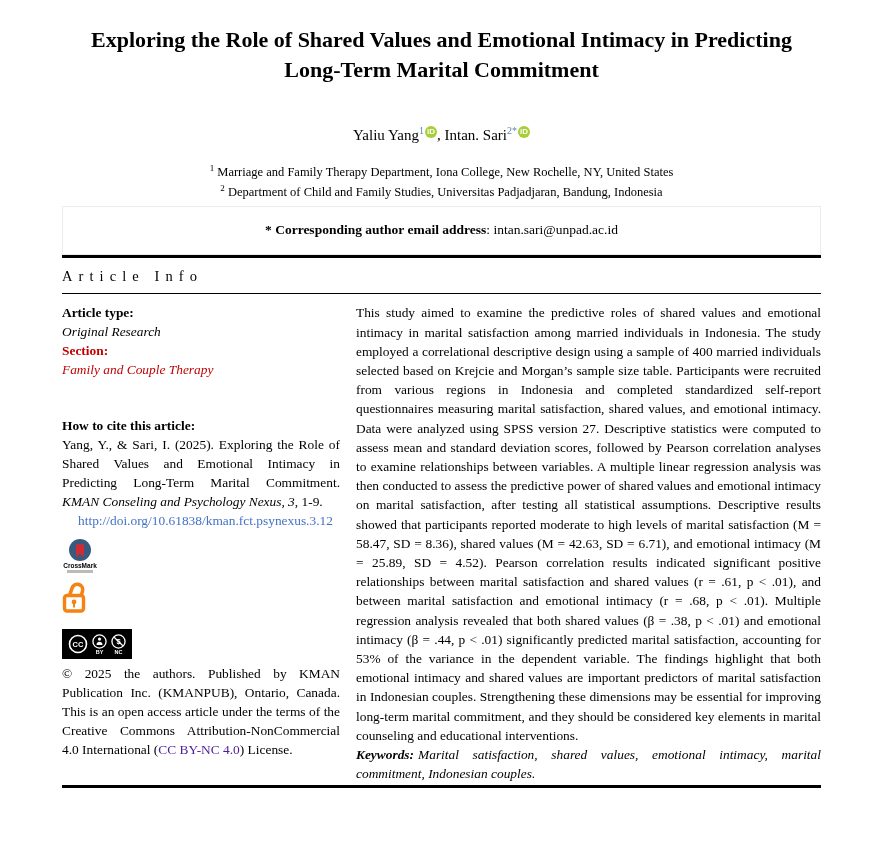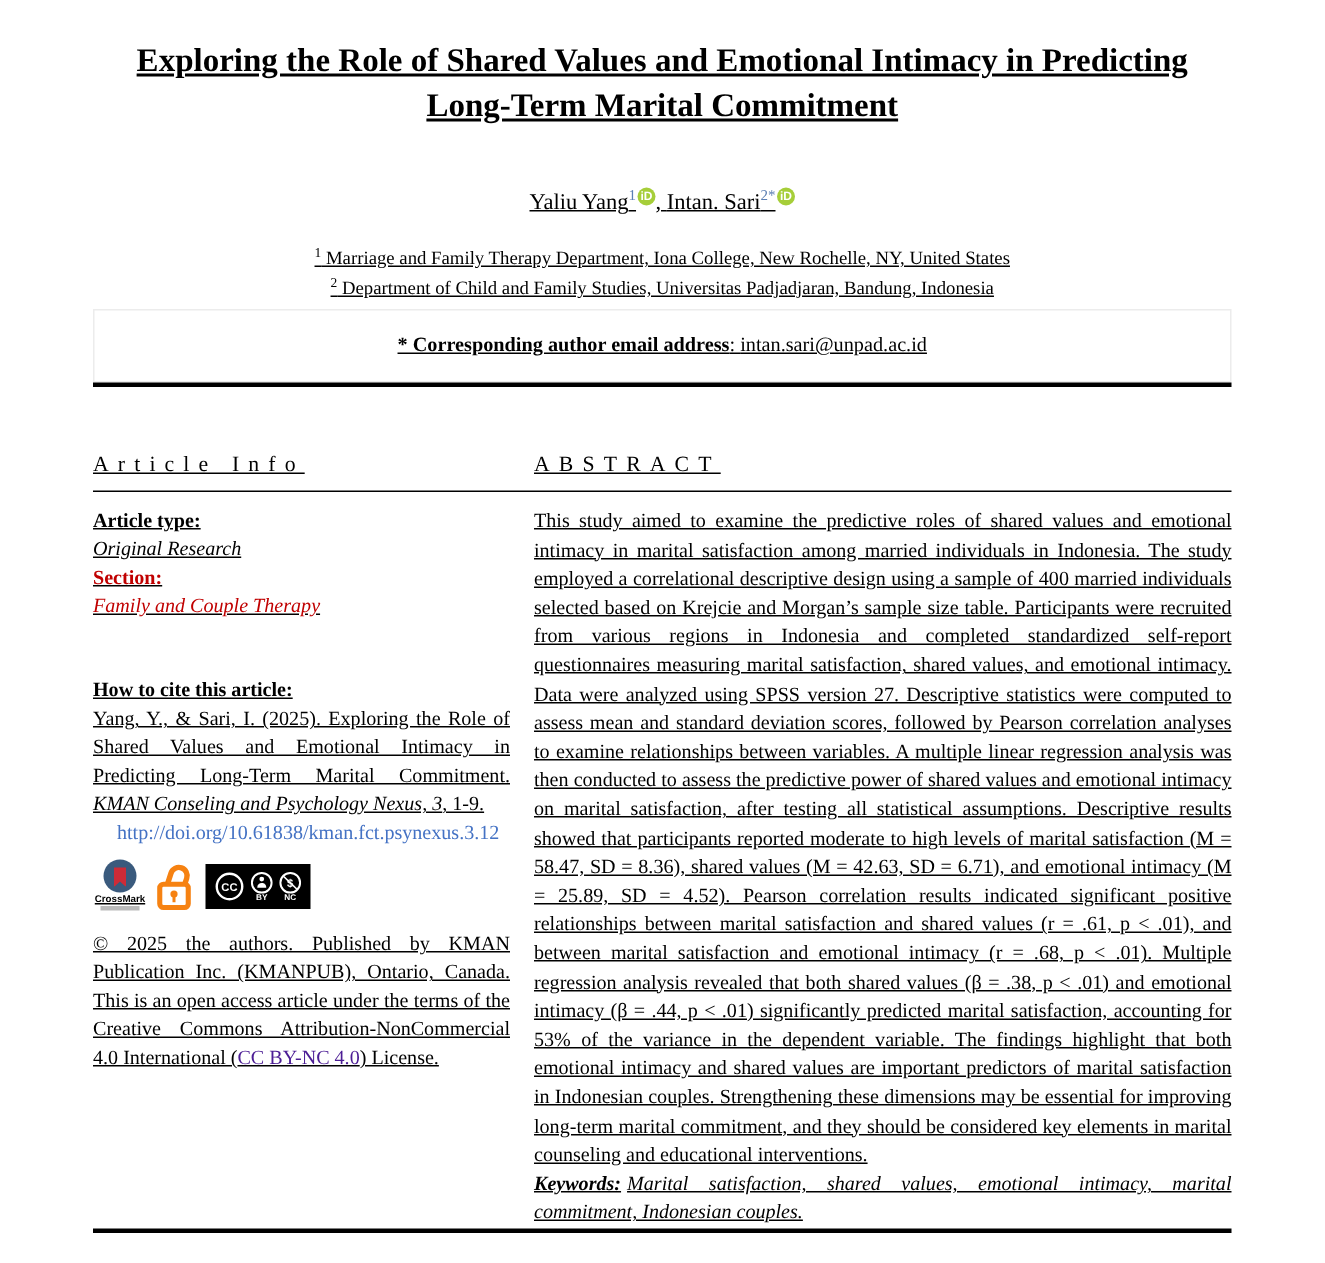--- a/index.html
+++ b/index.html
@@ -5,21 +5,20 @@
   * { box-sizing: border-box; }
   html, body { margin: 0; padding: 0; background: #fff; }
   .page {
     width: 883px; height: 842px;
     padding: 0 62px;
     font-family: "Liberation Serif", serif;
     color: #000;
     overflow: hidden;
     position: relative;
     background: #fff;
-    text-decoration: underline;
   }
   
   .title {
     font-weight: bold; font-size: 22px; line-height: 30px;
     text-align: center; margin: 25px auto 0; max-width: 720px;
   }
   .byline { text-align: center; font-size: 15px; margin-top: 40px; }
   .auth-sup { color: #5B7FB4; font-size: 10px; vertical-align: super; }
   .orcid {
     display: inline-block; width: 12px; height: 12px; border-radius: 50%;
@@ -32,33 +31,33 @@
   .corr-box {
     margin-top: 6px; border: 1px solid #ececec; background: #fff;
     text-align: center; font-size: 13.5px; padding: 15px 0 16px;
   }
   .corr-label { font-weight: bold; }
   
   .rule-thick { border: none; border-top: 3px solid #000; margin: 0; }
   .rule-thin  { border: none; border-top: 1.5px solid #000; margin: 0; grid-column: 1 / -1; }
   
   .columns { display: grid; grid-template-columns: 278px 1fr; column-gap: 16px; }
-  .col-head { font-size: 14.5px; letter-spacing: 0.42em; padding: 20px 0 8px; white-space: nowrap; margin-top: 24px; }
+  .col-head { font-size: 14.5px; letter-spacing: 0.42em; padding: 10px 0 8px; white-space: nowrap; }
   .left  { font-size: 13.4px; line-height: 19px; padding-top: 9px; }
   .right { font-size: 13.4px; line-height: 19.2px; padding-top: 9px; }
   .label { font-weight: bold; }
   .italic { font-style: italic; }
   .red { color: #C00000; }
   .cite-block { margin-top: 37px; }
   .cite-text { text-align: justify; }
   .doi-link { color: #4472C4; word-break: break-all; text-decoration: none; display: inline-block; margin-left: 16px; }
   .copyright { text-align: justify; margin-top: 5px; }
   .cc-link { color: #4c1d95; text-decoration: none; }
   
-  .logos { display: flex; align-items: flex-start; gap: 6px; margin-top: 9px; }
+  .logos { display: flex; align-items: flex-start; gap: 6px; margin-top: 9px; flex-direction: column; }
   .cm { width: 36px; text-align: center; line-height: normal; }
   .cm-circle { width: 22px; height: 22px; border-radius: 50%; background: #3A5A7D; margin: 0 auto; position: relative; }
   .cm-bookmark { position: absolute; left: 7px; top: 5px; width: 8px; height: 13px; background: #CE2B37;
                  clip-path: polygon(0 0, 100% 0, 100% 100%, 50% 72%, 0 100%); }
   .cm-label { font-size: 6.5px; font-family: "Liberation Sans", sans-serif; font-weight: bold; margin-top: 1px; }
   .cm-sub { height: 3px; width: 26px; margin: 1px auto 0; background: #bbb; }
   .oa { margin-top: 1px; }
   .cc {
     height: 30px; background: #000; display: flex; align-items: center;
     gap: 4px; padding: 2px 6px; margin-top: 3px;
@@ -89,21 +88,20 @@
 
   <div class="corr-box">
     <span class="corr-label">* Corresponding author email address</span><span>: </span><span>intan.sari@unpad.ac.id</span>
   </div>
 
   <hr class="rule-thick">
 
   <div class="columns">
 
     <div class="col-head">Article Info</div>
-    <div class="col-head">ABSTRACT</div>
 
     <hr class="rule-thin">
 
     <div class="left">
       <div class="label">Article type:</div>
       <div class="italic">Original Research</div>
       <div class="label red">Section:</div>
       <div class="italic red">Family and Couple Therapy</div>
 
       <div class="cite-block">

